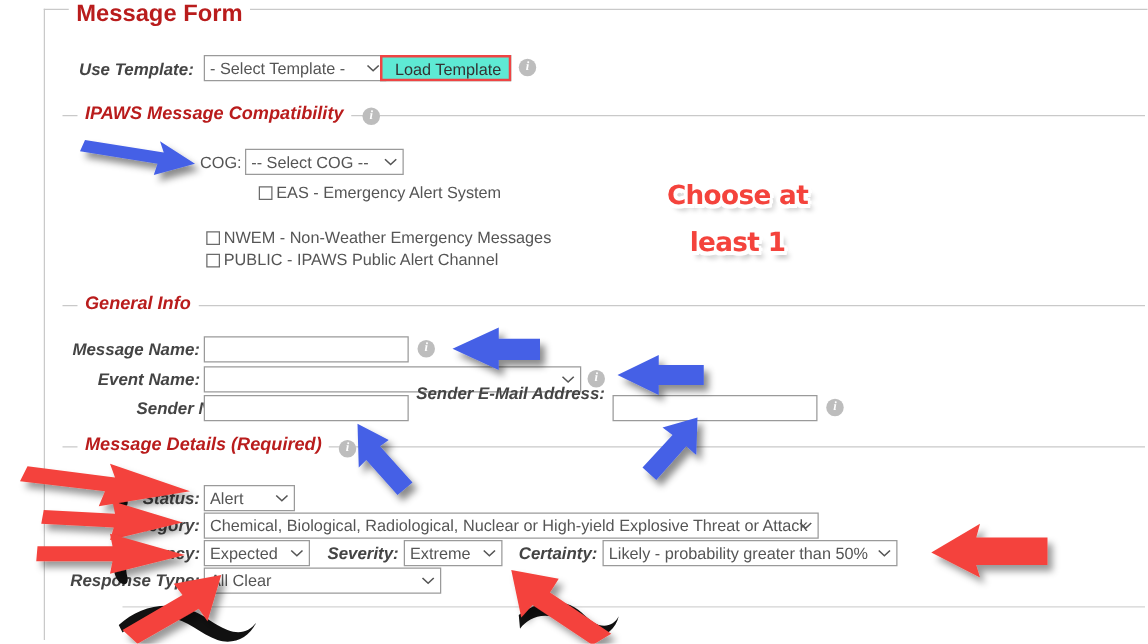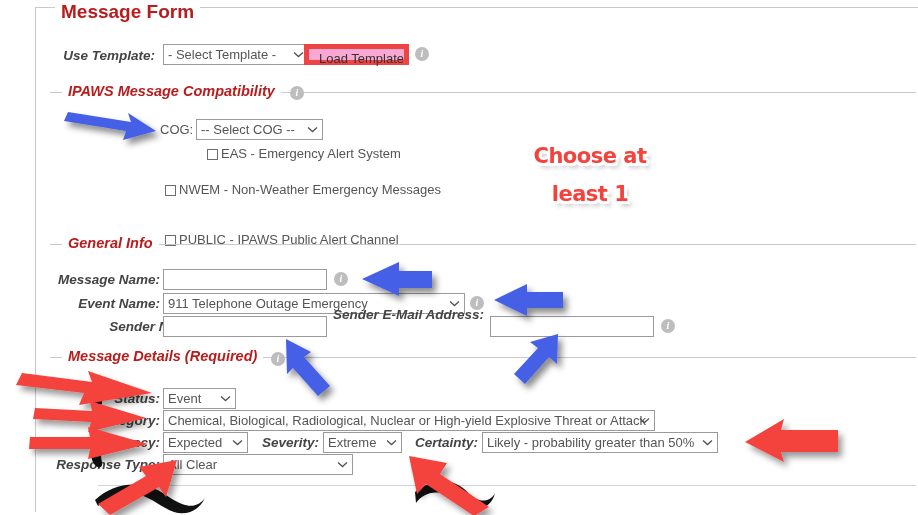--- a/index.html
+++ b/index.html
@@ -77,22 +77,22 @@
     position:absolute;right:4px;top:0;
     width:11px;height:19px;
     display:flex;align-items:center;justify-content:center;
     color:#555;
   }
   .sel .chev svg{display:block;}
 
   .btn{
     position:absolute;
     box-sizing:border-box;
-    background:#f9a8d4;
-    border:5px solid #ef4444;
+    background:#5eead4;
+    border:2px solid #ef4444;
     color:#333;
     font-size:13px;
     height:21px;line-height:19px;
     text-align:center;
     padding:0 10px;
     white-space:nowrap;
   }
 
   
   .cbrow{position:absolute;white-space:nowrap;font-size:13px;color:#555;}
@@ -178,55 +178,54 @@
         </svg>
     </span>
   </div>
 
   <div class="cbrow" style="left:165px;top:146px;padding-left:42px;">
     <span class="cbox"></span><span>EAS - Emergency Alert System</span>
   </div>
   <div class="cbrow" style="left:165px;top:182px;">
     <span class="cbox"></span><span>NWEM - Non-Weather Emergency Messages</span>
   </div>
-  <div class="cbrow" style="left:165px;top:200px;margin-top:32px;">
+  <div class="cbrow" style="left:165px;top:200px;">
     <span class="cbox"></span><span>PUBLIC - IPAWS Public Alert Channel</span>
   </div>
 
   <div class="fs fs-inner" style="left:50px;top:244px;width:866px;height:96px;"></div>
   <div class="legend sub" style="left:62px;top:236px;">General Info</div>
 
   <div class="frm-label" style="left:0px;top:272px;width:160px;">Message Name:</div>
   <div class="txt" style="left:163px;top:269px;width:164px;"></div>
   <div class="info" style="left:334px;top:272px;">i</div>
 
   <div class="frm-label" style="left:0px;top:296px;width:160px;">Event Name:</div>
   <div class="sel" style="left:163px;top:293px;width:302px;">
-    <span>911 Telephone Outage Emergency</span>
     <span class="chev">
       <svg width="11" height="7" viewBox="0 0 11 7">
           <path d="M1 1.4 L5.5 5.6 L10 1.4" fill="none" stroke="#555" stroke-width="1.3"></path>
         </svg>
     </span>
   </div>
   <div class="info" style="left:470px;top:296px;">i</div>
 
   <div class="frm-label" style="left:0px;top:319px;width:160px;margin-left:40px;">Sender Name:</div>
   <div class="txt" style="left:163px;top:316px;width:164px;"></div>
   <div class="frm-label" style="left:332px;top:307px;width:152px;">Sender E-Mail Address:</div>
   <div class="txt" style="left:490px;top:316px;width:164px;"></div>
   <div class="info" style="left:661px;top:319px;">i</div>
 
   <div class="fs fs-inner" style="left:50px;top:357px;width:866px;height:150px;"></div>
   <div class="legend sub" style="left:62px;top:349px;">Message Details (Required)</div>
   <div class="info" style="left:271px;top:352px;">i</div>
 
   <div class="frm-label" style="left:0px;top:391px;width:160px;">Status:</div>
   <div class="sel" style="left:163px;top:388px;width:73px;">
-    <span>Event</span>
+    <span>Alert</span>
     <span class="chev">
       <svg width="11" height="7" viewBox="0 0 11 7">
           <path d="M1 1.4 L5.5 5.6 L10 1.4" fill="none" stroke="#555" stroke-width="1.3"></path>
         </svg>
     </span>
   </div>
 
   <div class="frm-label" style="left:0px;top:413px;width:160px;">Category:</div>
   <div class="sel" style="left:163px;top:410px;width:492px;">
     <span>Chemical, Biological, Radiological, Nuclear or High-yield Explosive Threat or Attack</span>

